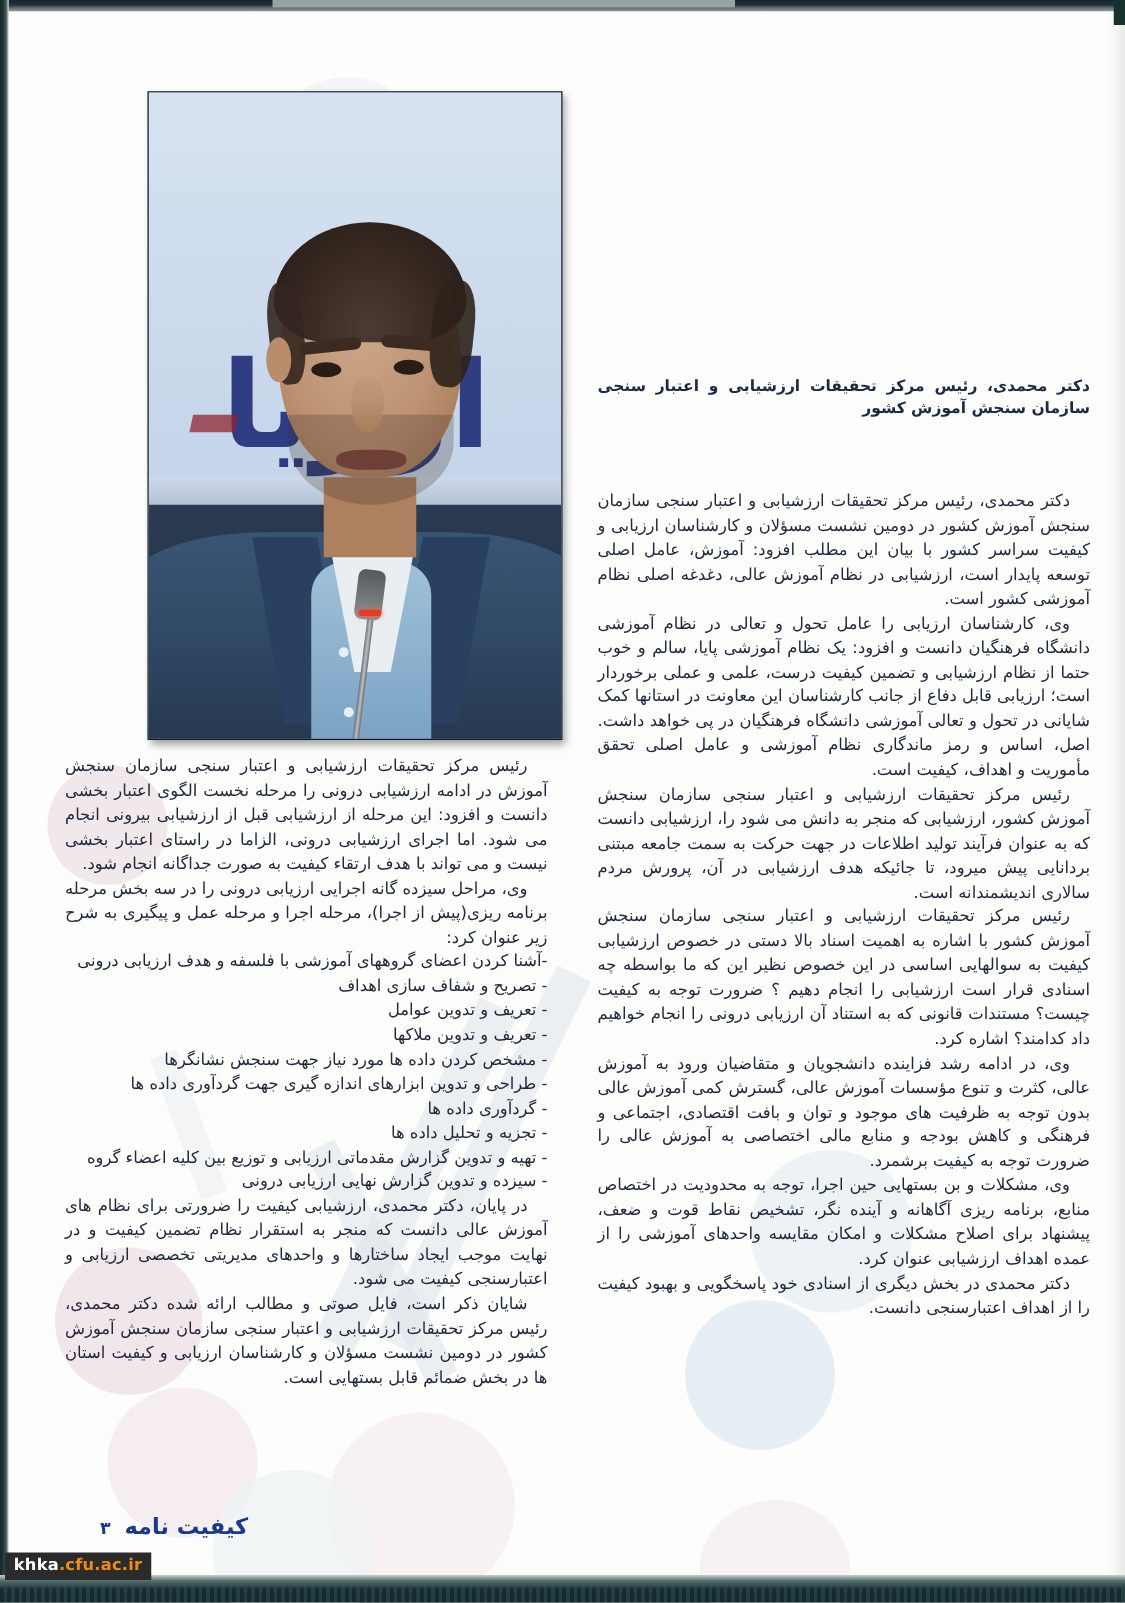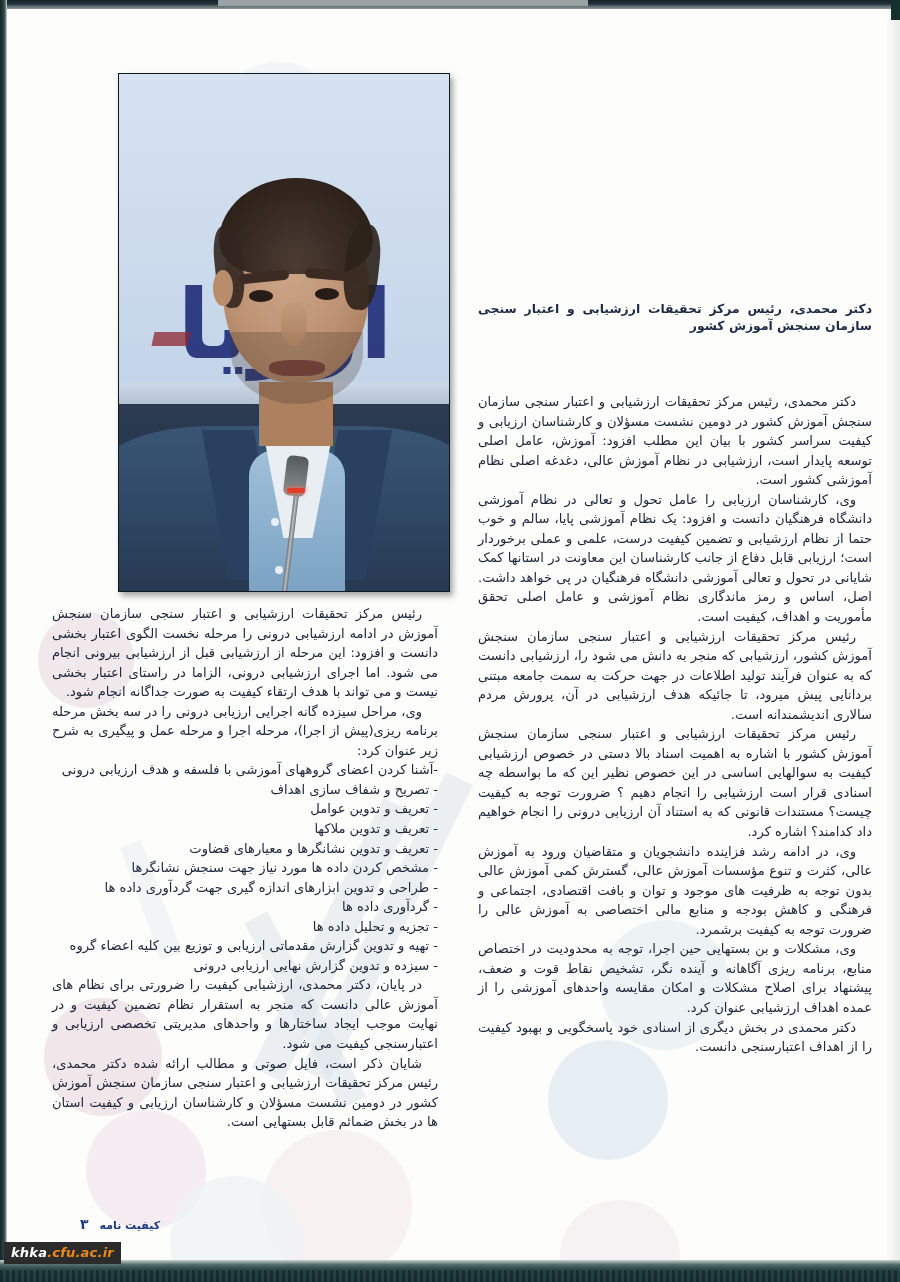--- a/index.html
+++ b/index.html
@@ -238,32 +238,32 @@
   .col ul{list-style:none;margin:0;padding:0;}
   .col ul li{text-indent:0;text-align:left;text-align-last:right;}
 
   
   .footer{
     position:absolute;left:80px;bottom:50px;
     z-index:12;display:flex;align-items:baseline;gap:11px;
     direction:rtl;
   }
   .footer .ft-name{
-    color:#1b3a82;font-size:11px;font-weight:700;
+    color:#1b3a82;font-size:18px;font-weight:700;
   }
   .footer .ft-page{
     color:#1b3a82;font-size:14px;font-weight:700;
   }
 
   .wm{
     position:absolute;left:4px;bottom:18px;
     z-index:45;
     background:#2b2b2b;
     padding:3px 7px 4px 7px;
-    font-style:italic;font-weight:700;
+    font-weight:700;
     font-size:13px;letter-spacing:.2px;
     direction:ltr;
     white-space:nowrap;
   }
   .wm .wm-a{color:#ffffff;}
   .wm .wm-b{color:#f08a16;}
 </style>
 </head>
 <body>
 
@@ -329,21 +329,20 @@
   </div>
 
   <div class="col col-left">
     <p>رئیس مرکز تحقیقات ارزشیابی و اعتبار سنجی سازمان سنجش آموزش در ادامه ارزشیابی درونی را مرحله نخست الگوی اعتبار بخشی دانست و افزود: این مرحله از ارزشیابی قبل از ارزشیابی بیرونی انجام می شود. اما اجرای ارزشیابی درونی، الزاما در راستای اعتبار بخشی نیست و می تواند با هدف ارتقاء کیفیت به صورت جداگانه انجام شود.</p>
     <p>وی، مراحل سیزده گانه اجرایی ارزیابی درونی را در سه بخش مرحله برنامه ریزی(پیش از اجرا)، مرحله اجرا و مرحله عمل و  پیگیری به شرح زیر عنوان کرد:</p>
     <ul>
       <li>-آشنا کردن اعضای گروههای آموزشی با فلسفه و هدف ارزیابی درونی</li>
       <li>- تصریح و شفاف سازی اهداف</li>
       <li>- تعریف و تدوین عوامل</li>
       <li>- تعریف و تدوین ملاکها</li>
-      <li>- تعریف و تدوین نشانگرها و معیارهای قضاوت</li>
       <li>- مشخص کردن داده ها مورد نیاز جهت سنجش نشانگرها</li>
       <li>- طراحی و تدوین ابزارهای اندازه گیری جهت گردآوری داده ها</li>
       <li>- گردآوری داده ها</li>
       <li>- تجزیه و تحلیل داده ها</li>
       <li>- تهیه و تدوین گزارش مقدماتی ارزیابی و توزیع بین کلیه اعضاء گروه</li>
       <li>- سیزده و تدوین گزارش نهایی ارزیابی درونی</li>
     </ul>
     <p>در پایان، دکتر محمدی، ارزشیابی  کیفیت را ضرورتی برای  نظام های آموزش عالی دانست که منجر به  استقرار نظام تضمین کیفیت و در نهایت موجب ایجاد ساختارها و واحدهای مدیریتی تخصصی ارزیابی و اعتبارسنجی کیفیت می شود.</p>
     <p>شایان ذکر است، فایل صوتی و مطالب ارائه شده دکتر محمدی، رئیس مرکز تحقیقات ارزشیابی و اعتبار سنجی سازمان سنجش آموزش کشور در دومین نشست مسؤلان و کارشناسان ارزیابی و کیفیت استان ها در بخش ضمائم قابل بستهایی است.</p>
   </div>

